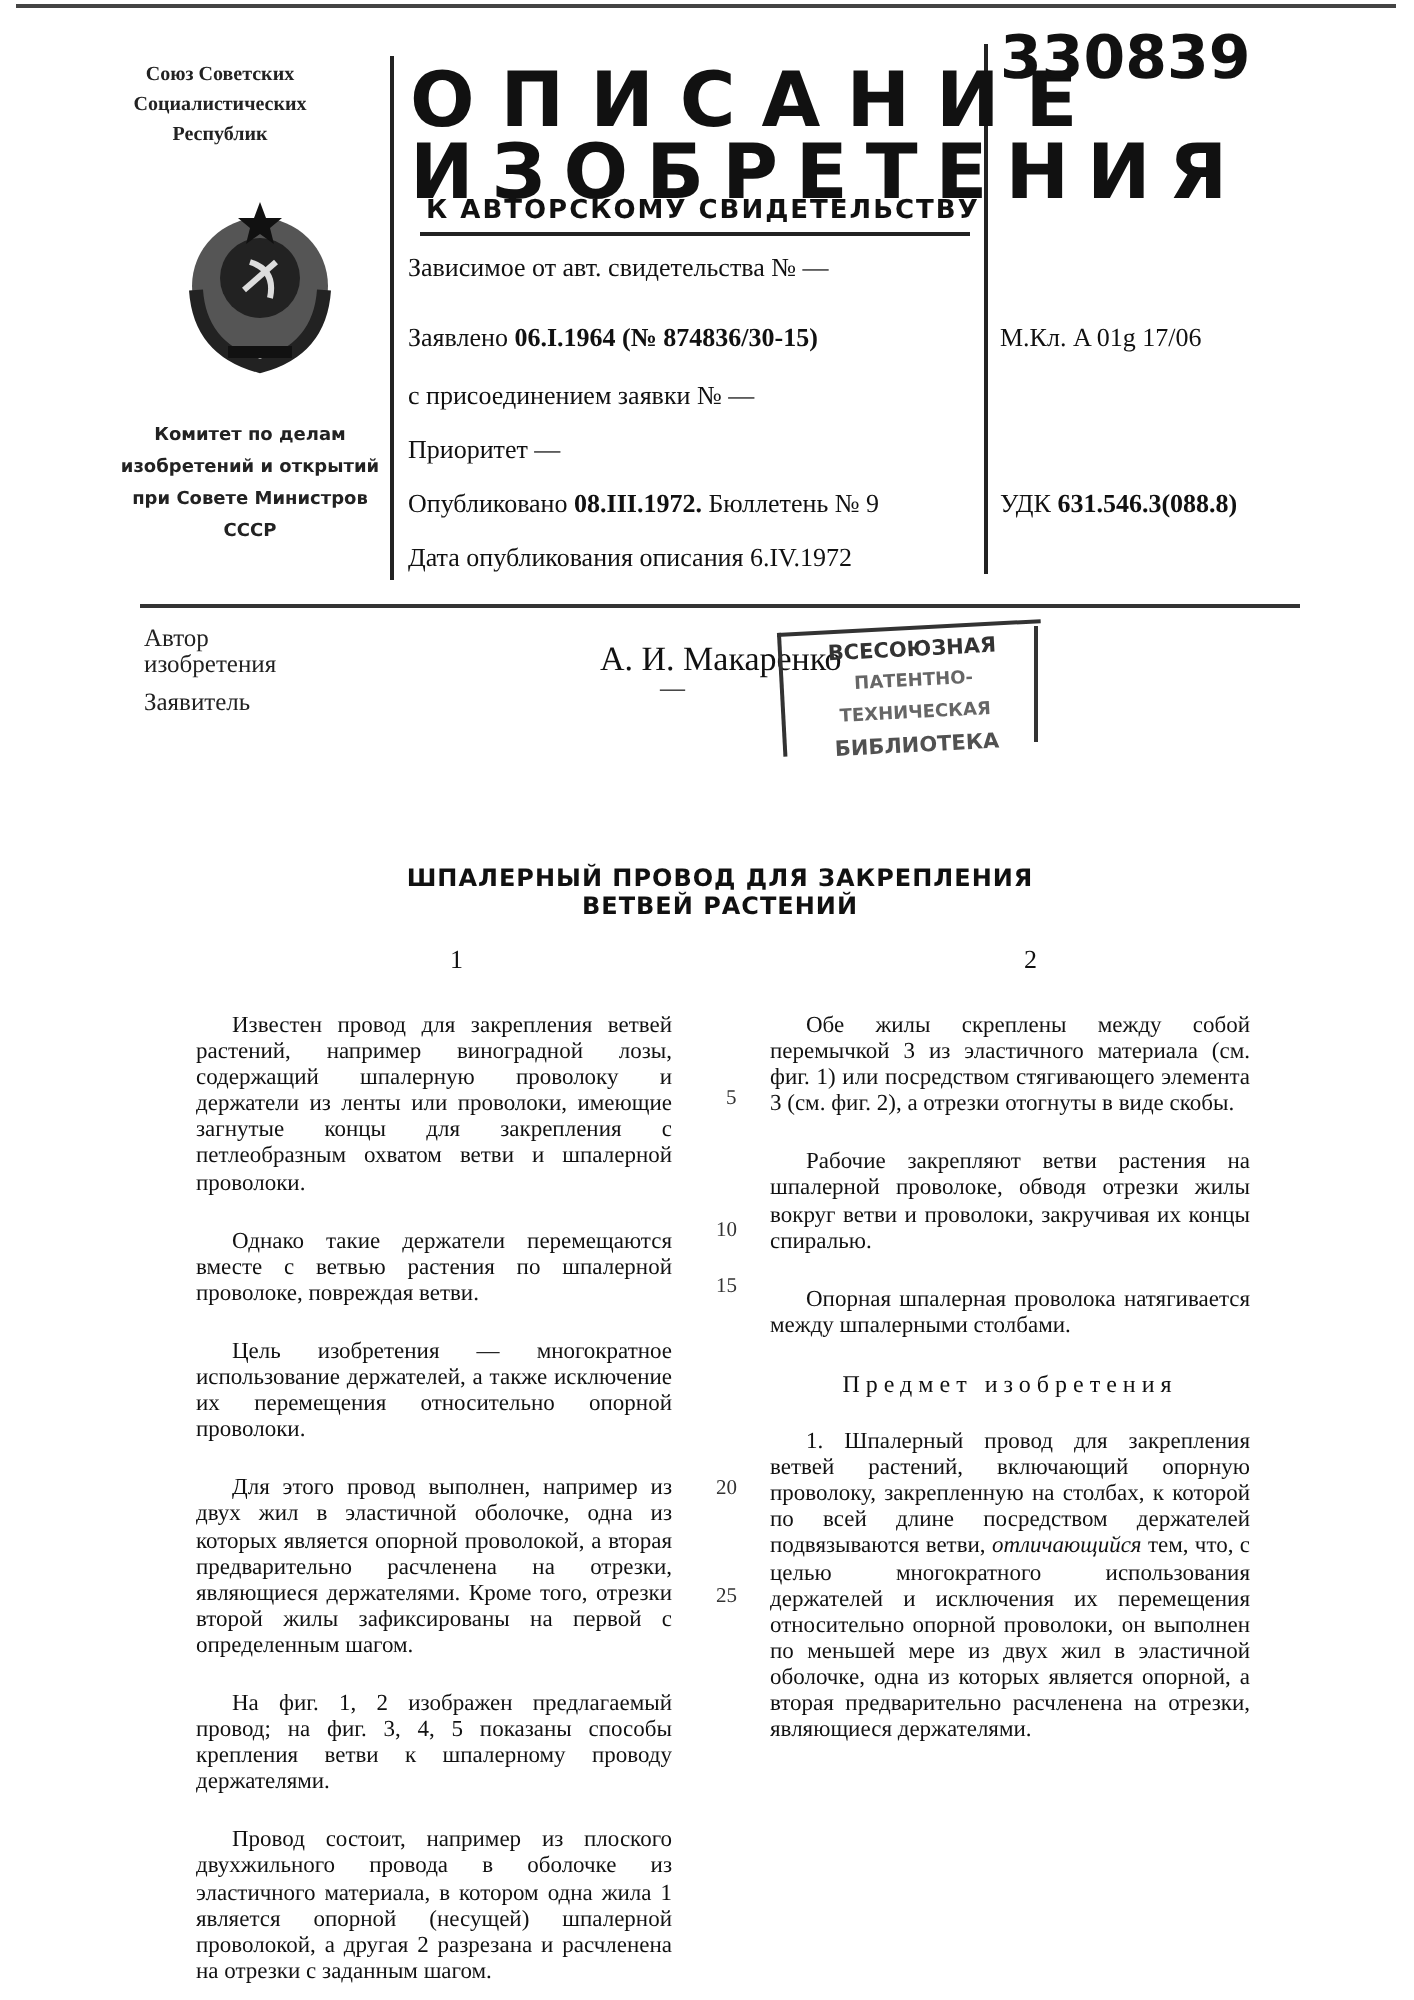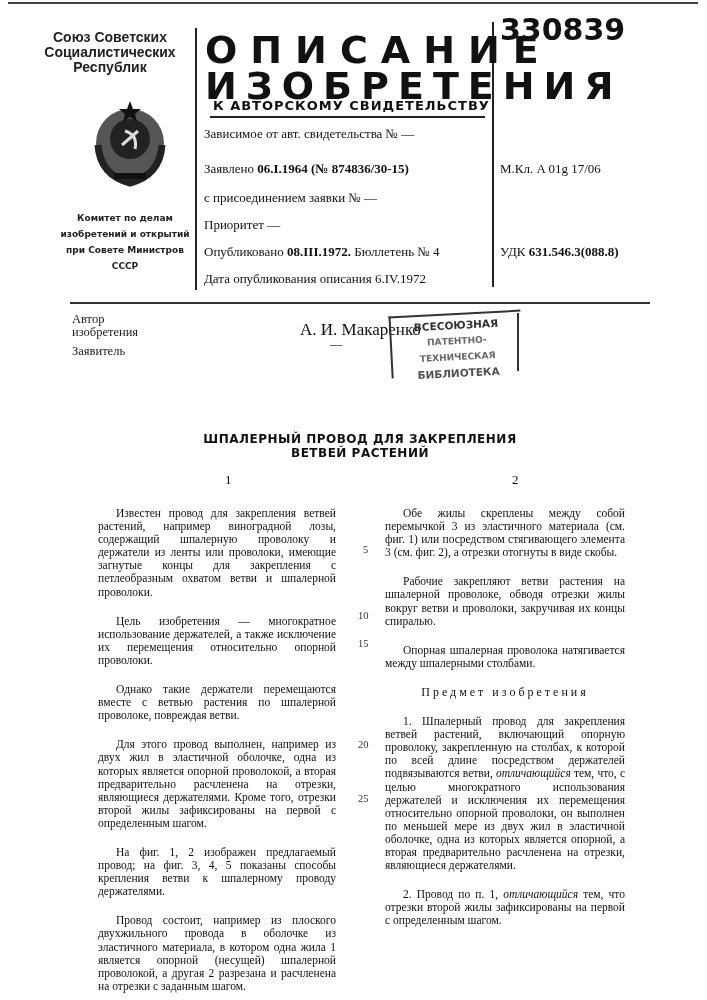--- a/index.html
+++ b/index.html
@@ -1,19 +1,19 @@
 <!DOCTYPE html>
 <html><head>
   <meta charset="utf-8">
   <style>
     html, body { margin:0; padding:0; background:#ffffff; }
     body { width:707px; height:1000px; position:relative; overflow:hidden; color:#111; font-family:"Liberation Serif", serif; }
     .abs { position:absolute; }
     .toprule { left:8px; top:2px; width:690px; height:2px; background:#444; }
-    .agency-top { left:40px; top:30px; width:140px; text-align:center; font-family:Liberation Sans, sans-serif; font-weight:bold; font-size:14px; line-height:15px; color:#222; }
+    .agency-top { left:40px; top:30px; width:140px; text-align:center; font-family:Liberation Serif, serif; font-weight:bold; font-size:10px; line-height:15px; color:#222; }
     .emblem { left:80px; top:95px; width:100px; height:95px; }
     .agency-bottom { left:50px; top:210px; width:150px; text-align:center; font-family:"DejaVu Sans", sans-serif; font-weight:bold; font-size:9px; line-height:16px; color:#222; }
     .vline1 { left:195px; top:28px; width:1.5px; height:262px; background:#222; }
     .vline2 { left:492px; top:22px; width:1.5px; height:265px; background:#222; }
     .title1, .title2 { left:205px; font-family:"DejaVu Sans", sans-serif; font-weight:bold; font-size:38px; letter-spacing:13px; color:#111; line-height:40px; }
     .title1 { top:30px; }
     .title2 { top:66px; letter-spacing:9px; }
     .subtitle { left:213px; top:98px; font-family:"DejaVu Sans", sans-serif; font-weight:bold; font-size:13px; letter-spacing:1px; }
     .subrule { left:210px; top:116px; width:275px; height:1.5px; background:#222; }
     .meta { left:204px; font-size:13px; }
@@ -79,21 +79,21 @@
 <div class="abs meta" style="top:126px">Зависимое от авт. свидетельства № —</div>
 <div class="abs meta" style="top:161px">
   <span>Заявлено</span>
   <b>06.I.1964 (№ 874836/30-15)</b>
 </div>
 <div class="abs meta" style="top:190px">с присоединением заявки № —</div>
 <div class="abs meta" style="top:217px">Приоритет —</div>
 <div class="abs meta" style="top:244px">
   <span>Опубликовано</span>
   <b>08.III.1972.</b>
-  <span>Бюллетень № 4</span>
+  <span>Бюллетень № 9</span>
 </div>
 <div class="abs meta" style="top:271px">Дата опубликования описания 6.IV.1972</div>
 
 <div class="abs mkl">М.Кл. A 01g 17/06</div>
 <div class="abs udk">
   <span>УДК</span>
   <b>631.546.3(088.8)</b>
 </div>
 
 <div class="abs midrule"></div>
@@ -116,22 +116,22 @@
 <div class="abs heading">
   <div>ШПАЛЕРНЫЙ ПРОВОД ДЛЯ ЗАКРЕПЛЕНИЯ</div>
   <div>ВЕТВЕЙ РАСТЕНИЙ</div>
 </div>
 
 <div class="abs colnum" style="left:225px; top:472px">1</div>
 <div class="abs colnum" style="left:512px; top:472px">2</div>
 
 <div class="abs col col1">
   <p>Известен провод для закрепления ветвей растений, например виноградной лозы, содержащий шпалерную проволоку и держатели из ленты или проволоки, имеющие загнутые концы для закрепления с петлеобразным охватом ветви и шпалерной проволоки.</p>
+  <p>Однако такие держатели перемещаются вместе с ветвью растения по шпалерной проволоке, повреждая ветви.</p>
   <p>Цель изобретения — многократное использование держателей, а также исключение их перемещения относительно опорной проволоки.</p>
-  <p>Однако такие держатели перемещаются вместе с ветвью растения по шпалерной проволоке, повреждая ветви.</p>
   <p>Для этого провод выполнен, например из двух жил в эластичной оболочке, одна из которых является опорной проволокой, а вторая предварительно расчленена на отрезки, являющиеся держателями. Кроме того, отрезки второй жилы зафиксированы на первой с определенным шагом.</p>
   <p>На фиг. 1, 2 изображен предлагаемый провод; на фиг. 3, 4, 5 показаны способы крепления ветви к шпалерному проводу держателями.</p>
   <p class="gap">Провод состоит, например из плоского двухжильного провода в оболочке из эластичного материала, в котором одна жила 1 является опорной (несущей) шпалерной проволокой, а другая 2 разрезана и расчленена на отрезки с заданным шагом.</p>
 </div>
 
 <div class="abs linenum" style="left:363px; top:544px">5</div>
 <div class="abs linenum" style="left:358px; top:610px">10</div>
 <div class="abs linenum" style="left:358px; top:638px">15</div>
 <div class="abs linenum" style="left:358px; top:739px">20</div>
 <div class="abs linenum" style="left:358px; top:793px">25</div>
@@ -139,18 +139,13 @@
 <div class="abs col col2">
   <p>Обе жилы скреплены между собой перемычкой 3 из эластичного материала (см. фиг. 1) или посредством стягивающего элемента 3 (см. фиг. 2), а отрезки отогнуты в виде скобы.</p>
   <p>Рабочие закрепляют ветви растения на шпалерной проволоке, обводя отрезки жилы вокруг ветви и проволоки, закручивая их концы спиралью.</p>
   <p>Опорная шпалерная проволока натягивается между шпалерными столбами.</p>
   <p class="section">Предмет изобретения</p>
   <p>
     <span>1. Шпалерный провод для закрепления ветвей растений, включающий опорную проволоку, закрепленную на столбах, к которой по всей длине посредством держателей подвязываются ветви,</span>
     <i>отличающийся</i>
     <span>тем, что, с целью многократного использования держателей и исключения их перемещения относительно опорной проволоки, он выполнен по меньшей мере из двух жил в эластичной оболочке, одна из которых является опорной, а вторая предварительно расчленена на отрезки, являющиеся держателями.</span>
   </p>
-  <p class="gap">
-    <span>2. Провод по п. 1,</span>
-    <i>отличающийся</i>
-    <span>тем, что отрезки второй жилы зафиксированы на первой с определенным шагом.</span>
-  </p>
 </div>
 
 </body></html>

